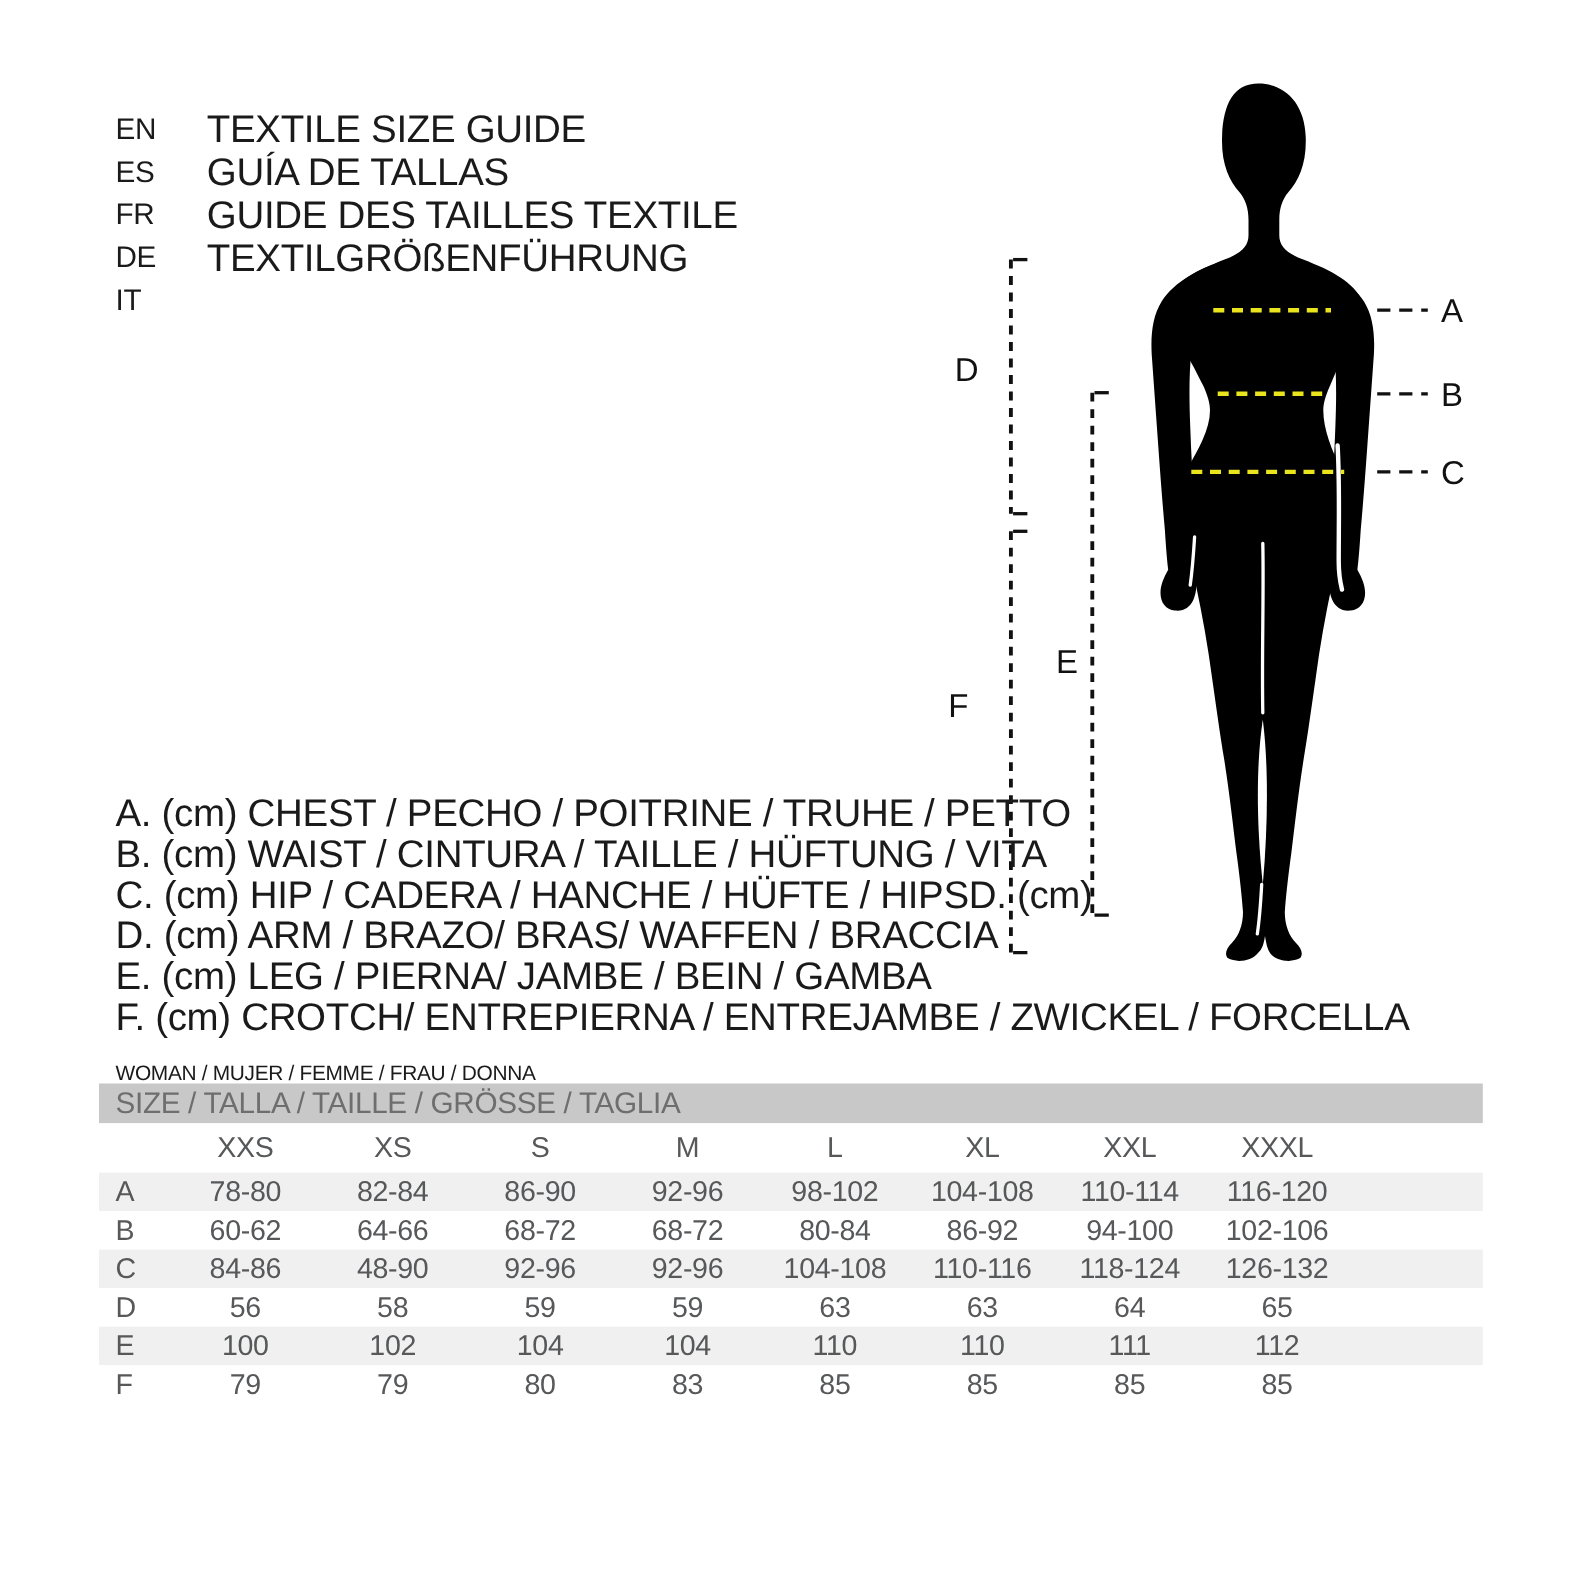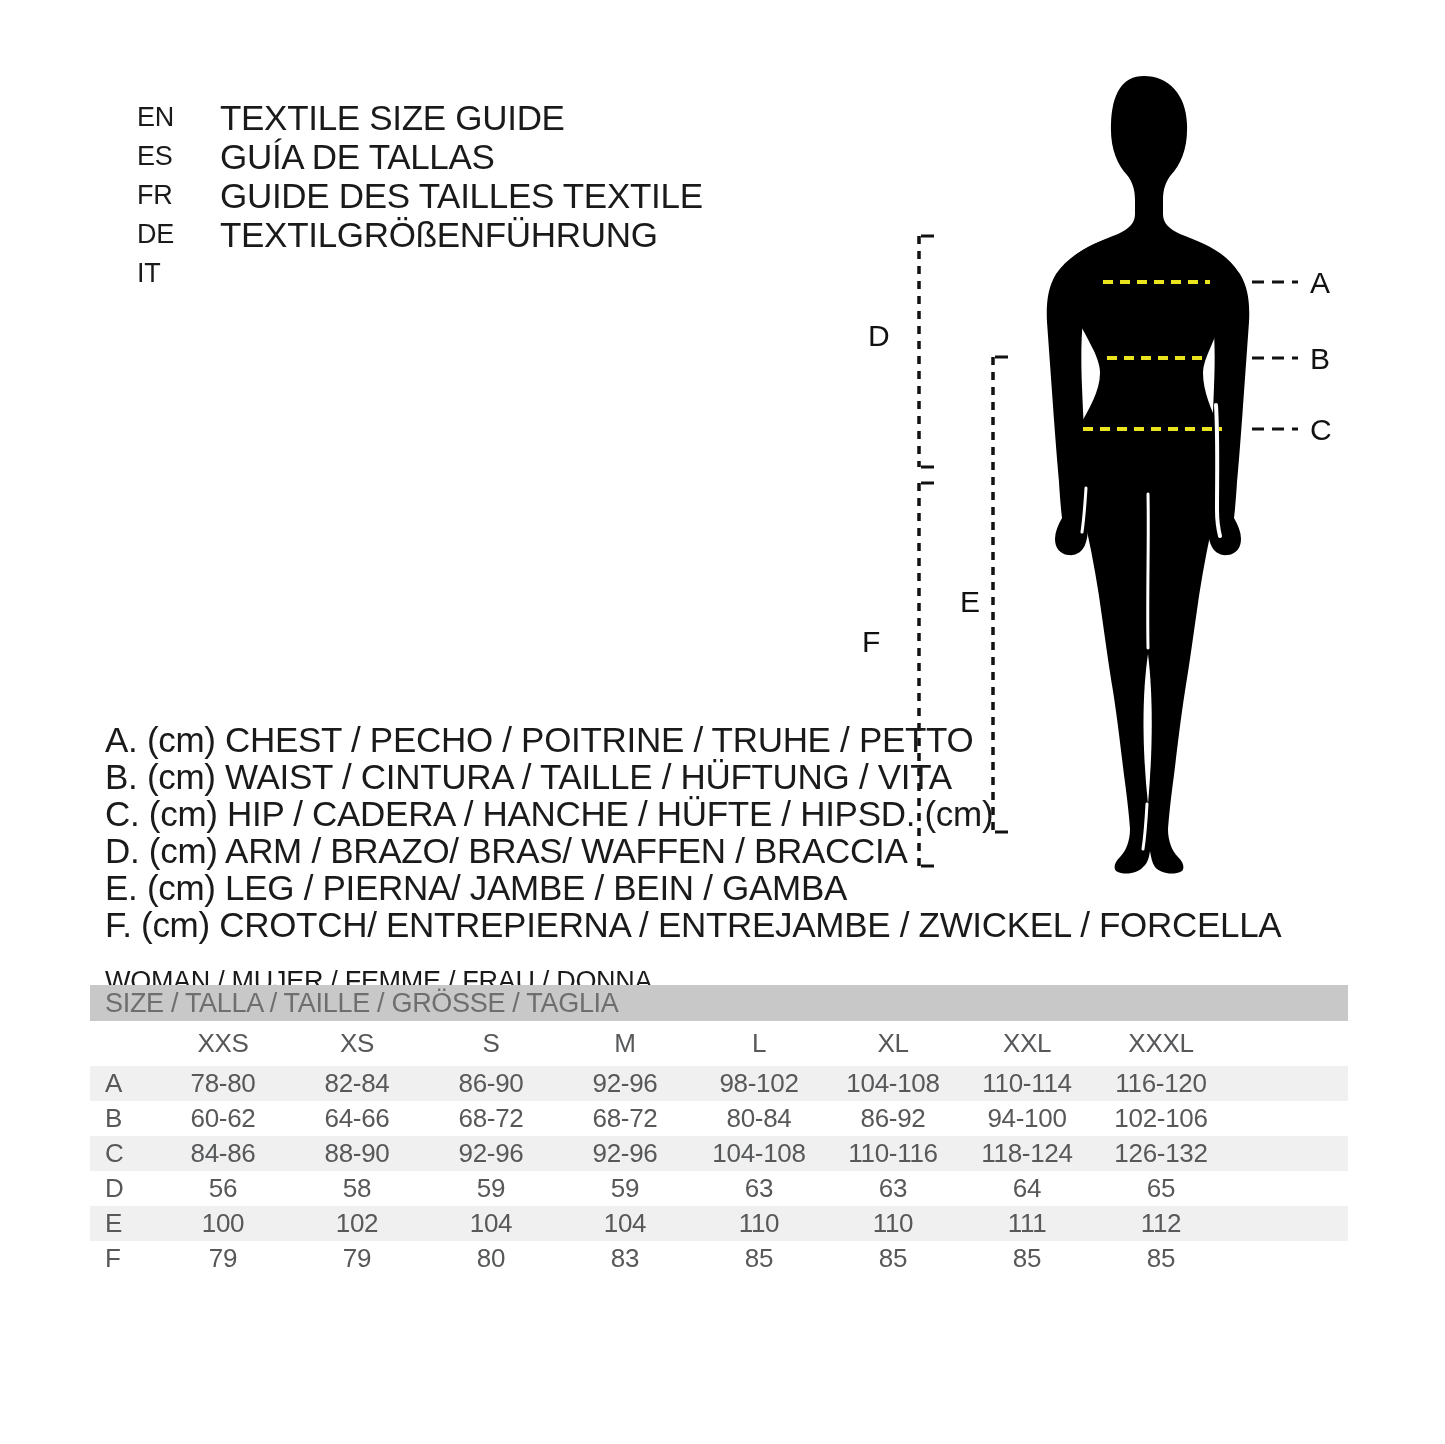--- a/index.html
+++ b/index.html
@@ -9,39 +9,39 @@
     height: 1444px;
     background: #ffffff;
     font-family: "Liberation Sans", "DejaVu Sans", sans-serif;
     color: #1a1a1a;
     overflow: hidden;
   }
 
   
   .lang-list { position: absolute; left: 105px; top: 98px; }
   .lang-row { display: flex; height: 39px; align-items: center; }
-  .lang-code { width: 83px; font-size: 27px; letter-spacing: -0.3px; margin-left: 32px; }
+  .lang-code { width: 83px; font-size: 27px; letter-spacing: -0.3px; }
   .lang-label { font-size: 35px; letter-spacing: -0.3px; white-space: nowrap; }
 
   
   .figure { position: absolute; left: 850px; top: 60px; }
   .sil { fill: #000; }
   .seam { fill: none; stroke: #fff; stroke-linecap: round; }
   .accent-line { stroke: var(--accent, #e9e41e); stroke-width: 4; stroke-dasharray: 10 7; fill: none; }
   .leader { stroke: #111; stroke-width: 3; stroke-dasharray: 12 8; fill: none; }
   .vline { stroke: #111; stroke-width: 3.5; stroke-dasharray: 8 7; fill: none; }
   .tick { stroke: #111; stroke-width: 3; fill: none; }
   .fig-label { font-family: "Liberation Sans", "DejaVu Sans", sans-serif; font-size: 30px; fill: #111; }
 
   
   .measure-list { position: absolute; left: 105px; top: 721px; }
   .measure-row { height: 37px; font-size: 35px; letter-spacing: -0.3px; white-space: nowrap; display:flex; align-items:center; }
 
   
-  .section-title { position: absolute; left: 105px; top: 966px; font-size: 27px; letter-spacing: -0.3px; }
+  .section-title { position: absolute; left: 105px; top: 966px; font-size: 19px; letter-spacing: -0.3px; }
 
   
   .size-table { position: absolute; left: 90px; top: 985px; width: 1258px; color: var(--cell-fg, #57585a); }
   .st-band {
     height: 36px; background: var(--band-bg, #c8c8c8); color: var(--band-fg, #6e6e6e);
     display: flex; align-items: center; padding-left: 15px; box-sizing: border-box;
     font-size: 27px; letter-spacing: -0.3px;
   }
   .st-row { display: grid; grid-template-columns: 66px repeat(8, 134px) 1fr; height: 35px; align-items: center; }
   .st-head { height: 45px; }
@@ -191,21 +191,21 @@
       <div class="st-cell">80-84</div>
       <div class="st-cell">86-92</div>
       <div class="st-cell">94-100</div>
       <div class="st-cell">102-106</div>
       <div class="st-cell"></div>
     </div>
 
     <div class="st-row alt">
       <div class="st-cell st-letter">C</div>
       <div class="st-cell">84-86</div>
-      <div class="st-cell">88-90</div>
+      <div class="st-cell">48-90</div>
       <div class="st-cell">92-96</div>
       <div class="st-cell">92-96</div>
       <div class="st-cell">104-108</div>
       <div class="st-cell">110-116</div>
       <div class="st-cell">118-124</div>
       <div class="st-cell">126-132</div>
       <div class="st-cell"></div>
     </div>
 
     <div class="st-row">

